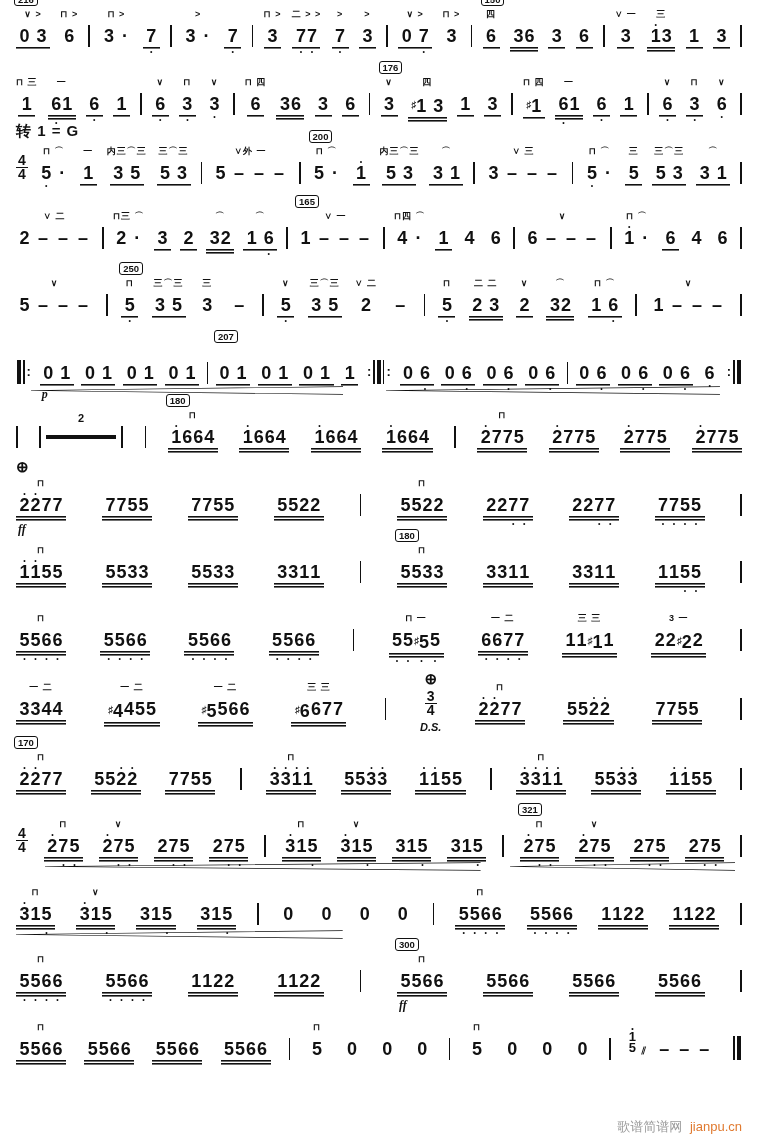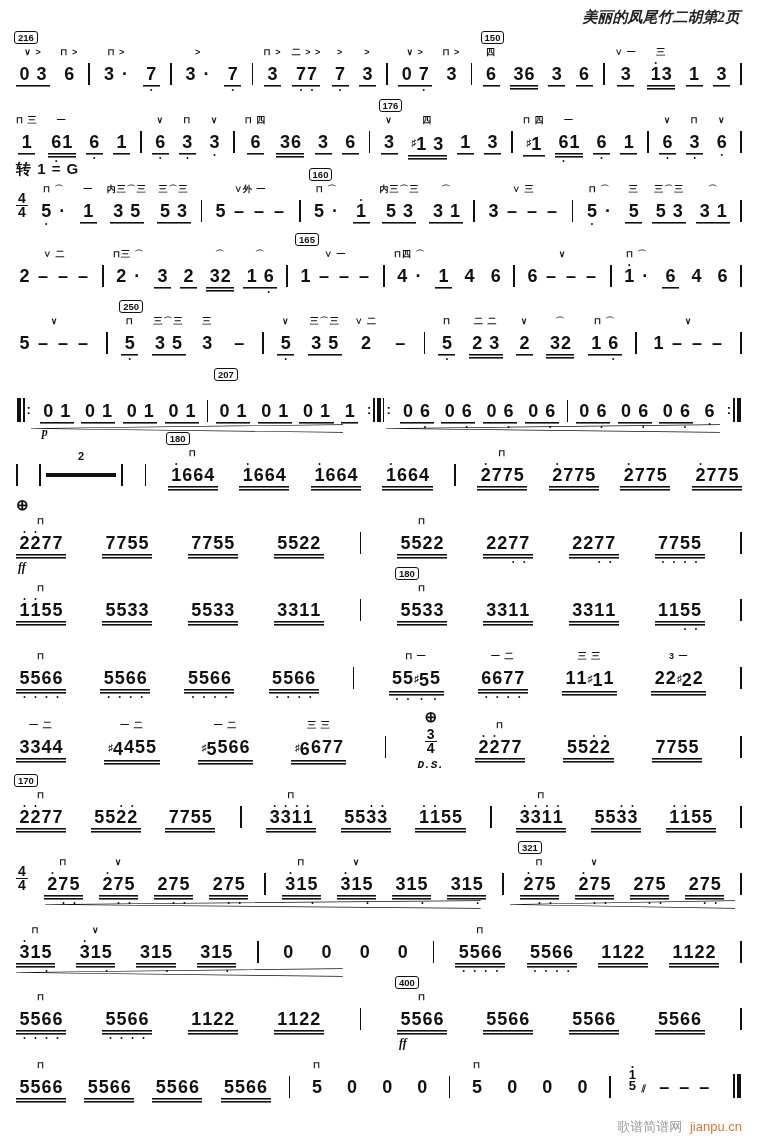--- a/index.html
+++ b/index.html
@@ -37,38 +37,37 @@
   .rdots{font-size:13px;font-weight:900;margin:0 1px;line-height:24px;}
   .mrest{position:relative;width:80px;height:22px;margin-top:17px;border-left:2px solid #111;
          border-right:2px solid #111;display:inline-block;}
   .mrbar{position:absolute;left:5px;right:5px;top:9px;height:4px;background:#111;}
   .mrnum{position:absolute;top:-14px;left:50%;transform:translateX(-50%);font-size:11px;font-weight:700;}
   .tsig{position:relative;display:inline-flex;flex-direction:column;align-items:center;
         margin-top:9px;font-weight:800;font-size:14px;line-height:13px;}
   .tstop{border-bottom:1.6px solid #111;padding:0 2px;}
   .tsbot{padding:0 2px;}
   .tsym{position:absolute;top:-18px;font-size:15px;}
-  .tsbelow{position:absolute;bottom:-17px;font-family:Liberation Mono, monospace;font-style:italic;
+  .tsbelow{position:absolute;bottom:-17px;font-family:Liberation Sans, sans-serif;font-style:italic;
            font-weight:700;font-size:11px;white-space:nowrap;}
   .chord{position:relative;display:inline-flex;flex-direction:column;align-items:center;
          margin-top:5px;font-weight:700;font-size:13px;line-height:11px;}
   .cda{font-size:7px;line-height:5px;}
   .ctrem{position:absolute;right:-10px;bottom:-3px;font-size:10px;}
   .key{position:absolute;top:-23px;left:0;font-weight:700;font-size:15px;letter-spacing:1px;}
   .hp{position:absolute;bottom:-9px;height:9px;}
   .hp svg{width:100%;height:100%;display:block;}
   #ftr{position:absolute;bottom:6px;right:16px;font-size:13px;font-family:"Liberation Sans",sans-serif;}
   #ftr .site{color:#9a9a9a;}
   #ftr .dom{color:#e07a30;margin-left:4px;}
 </style>
 </head>
 <body>
 
 <div id="page">
-  <div id="hdr">美丽的凤尾竹二胡第2页</div>
   <div id="score">
       <div class="line">
         <span class="g">
           <span class="rmark">216</span>
           <span class="gtop">∨ &gt;</span>
           <span class="gnum" style="padding-bottom: 4px; background: linear-gradient(rgb(17, 17, 17), rgb(17, 17, 17)) 0px calc(100% + 0px) / 100% 1.6px no-repeat;">
             <span class="sg">
               <span class="tk">
                 <span class="da"></span>
                 <span class="d">0</span>
@@ -709,21 +708,21 @@
             <span class="sg">
               <span class="tk dash">
                 <span class="da"></span>
                 <span class="d">–</span>
               </span>
             </span>
           </span>
         </span>
         <span class="bar"></span>
         <span class="g">
-          <span class="rmark">160</span>
+          <span class="rmark">200</span>
           <span class="gtop">⊓ ⌒</span>
           <span class="gnum" style="padding-bottom: 2px;">
             <span class="sg">
               <span class="tk">
                 <span class="da"></span>
                 <span class="d">5</span>
               </span>
             </span>
             <span class="sg">
               <span class="tk dnote">
@@ -3461,21 +3460,21 @@
               </span>
               <span class="tk">
                 <span class="da"></span>
                 <span class="d">2</span>
               </span>
             </span>
           </span>
         </span>
         <span class="bar"></span>
         <span class="g">
-          <span class="rmark">400</span>
+          <span class="rmark">300</span>
           <span class="gtop">⊓</span>
           <span class="gnum" style="padding-bottom: 7px; background: linear-gradient(rgb(17, 17, 17), rgb(17, 17, 17)) 0px calc(100% + 0px) / 100% 1.6px no-repeat, linear-gradient(rgb(17, 17, 17), rgb(17, 17, 17)) 0px calc(100% - 3px) / 100% 1.6px no-repeat;">
             <span class="sg">
               <span class="tk">
                 <span class="da"></span>
                 <span class="d">5</span>
               </span>
               <span class="tk">
                 <span class="da"></span>
                 <span class="d">5</span>

